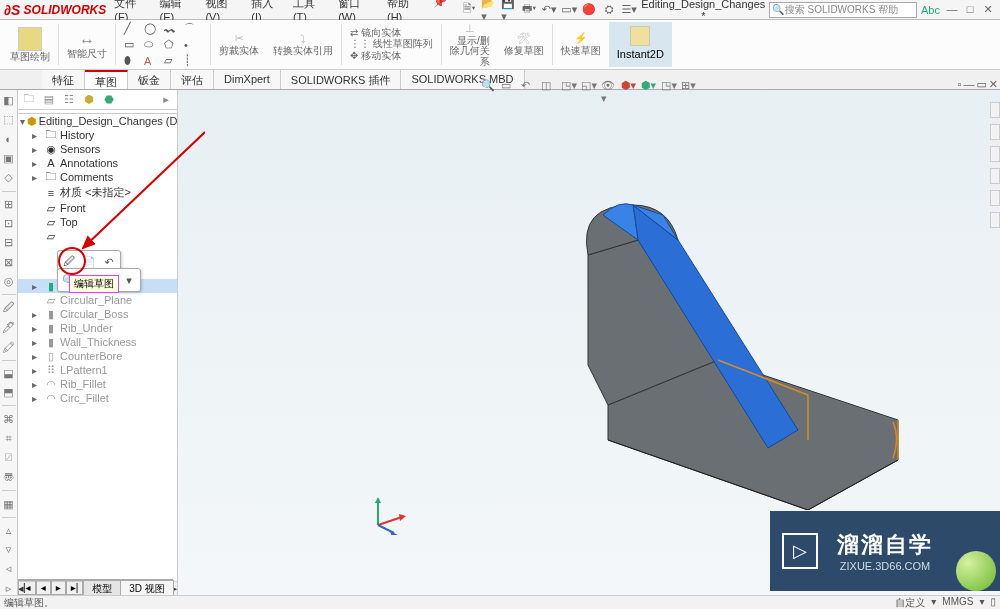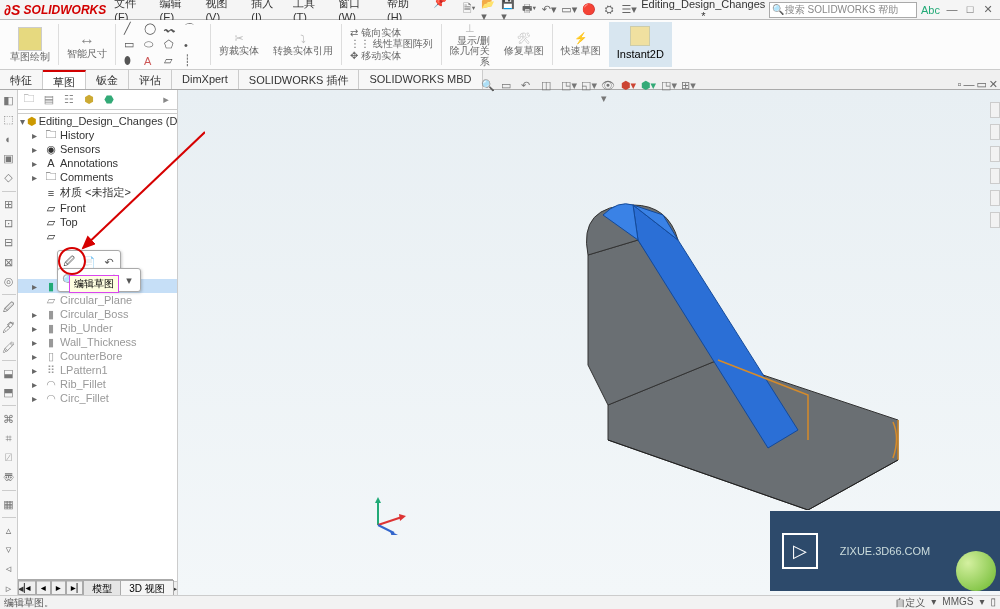--- a/index.html
+++ b/index.html
@@ -188,21 +188,21 @@
   <div class="rgroup disabled">
     <div>⚡</div>
     <div class="lbl">快速草图</div>
   </div>
   <div class="instant2d">
     <div style="width:20px;height:20px;background:#f0e0a0;border:1px solid #cca;"></div>
     <div class="lbl">Instant2D</div>
   </div>
 </div>
 
-<div class="tabbar" style="position:absolute; top:70px; left:0; right:0;">
+<div class="tabbar" style="position:absolute; top:70px; left:0; right:0;padding-left:42px;">
   <div class="tab">特征</div>
   <div class="tab active">草图</div>
   <div class="tab">钣金</div>
   <div class="tab">评估</div>
   <div class="tab">DimXpert</div>
   <div class="tab">SOLIDWORKS 插件</div>
   <div class="tab">SOLIDWORKS MBD</div>
 </div>
 
 <div class="workspace">
@@ -434,20 +434,21 @@
   <div class="nav">|◂</div>
   <div class="nav">◂</div>
   <div class="nav">▸</div>
   <div class="nav">▸|</div>
   <div class="bt active">模型</div>
   <div class="bt">3D 视图</div>
 </div>
 
 <div class="watermark">
   <div class="play"></div>
+  <div class="big">溜溜自学</div>
   <div class="sm">ZIXUE.3D66.COM</div>
 </div>
 <div class="green-orb"></div>
 
 <div class="status">
   <span>编辑草图。</span>
   <div class="right">
     <span>自定义</span>
     <span>▾</span>
     <span>MMGS</span>

